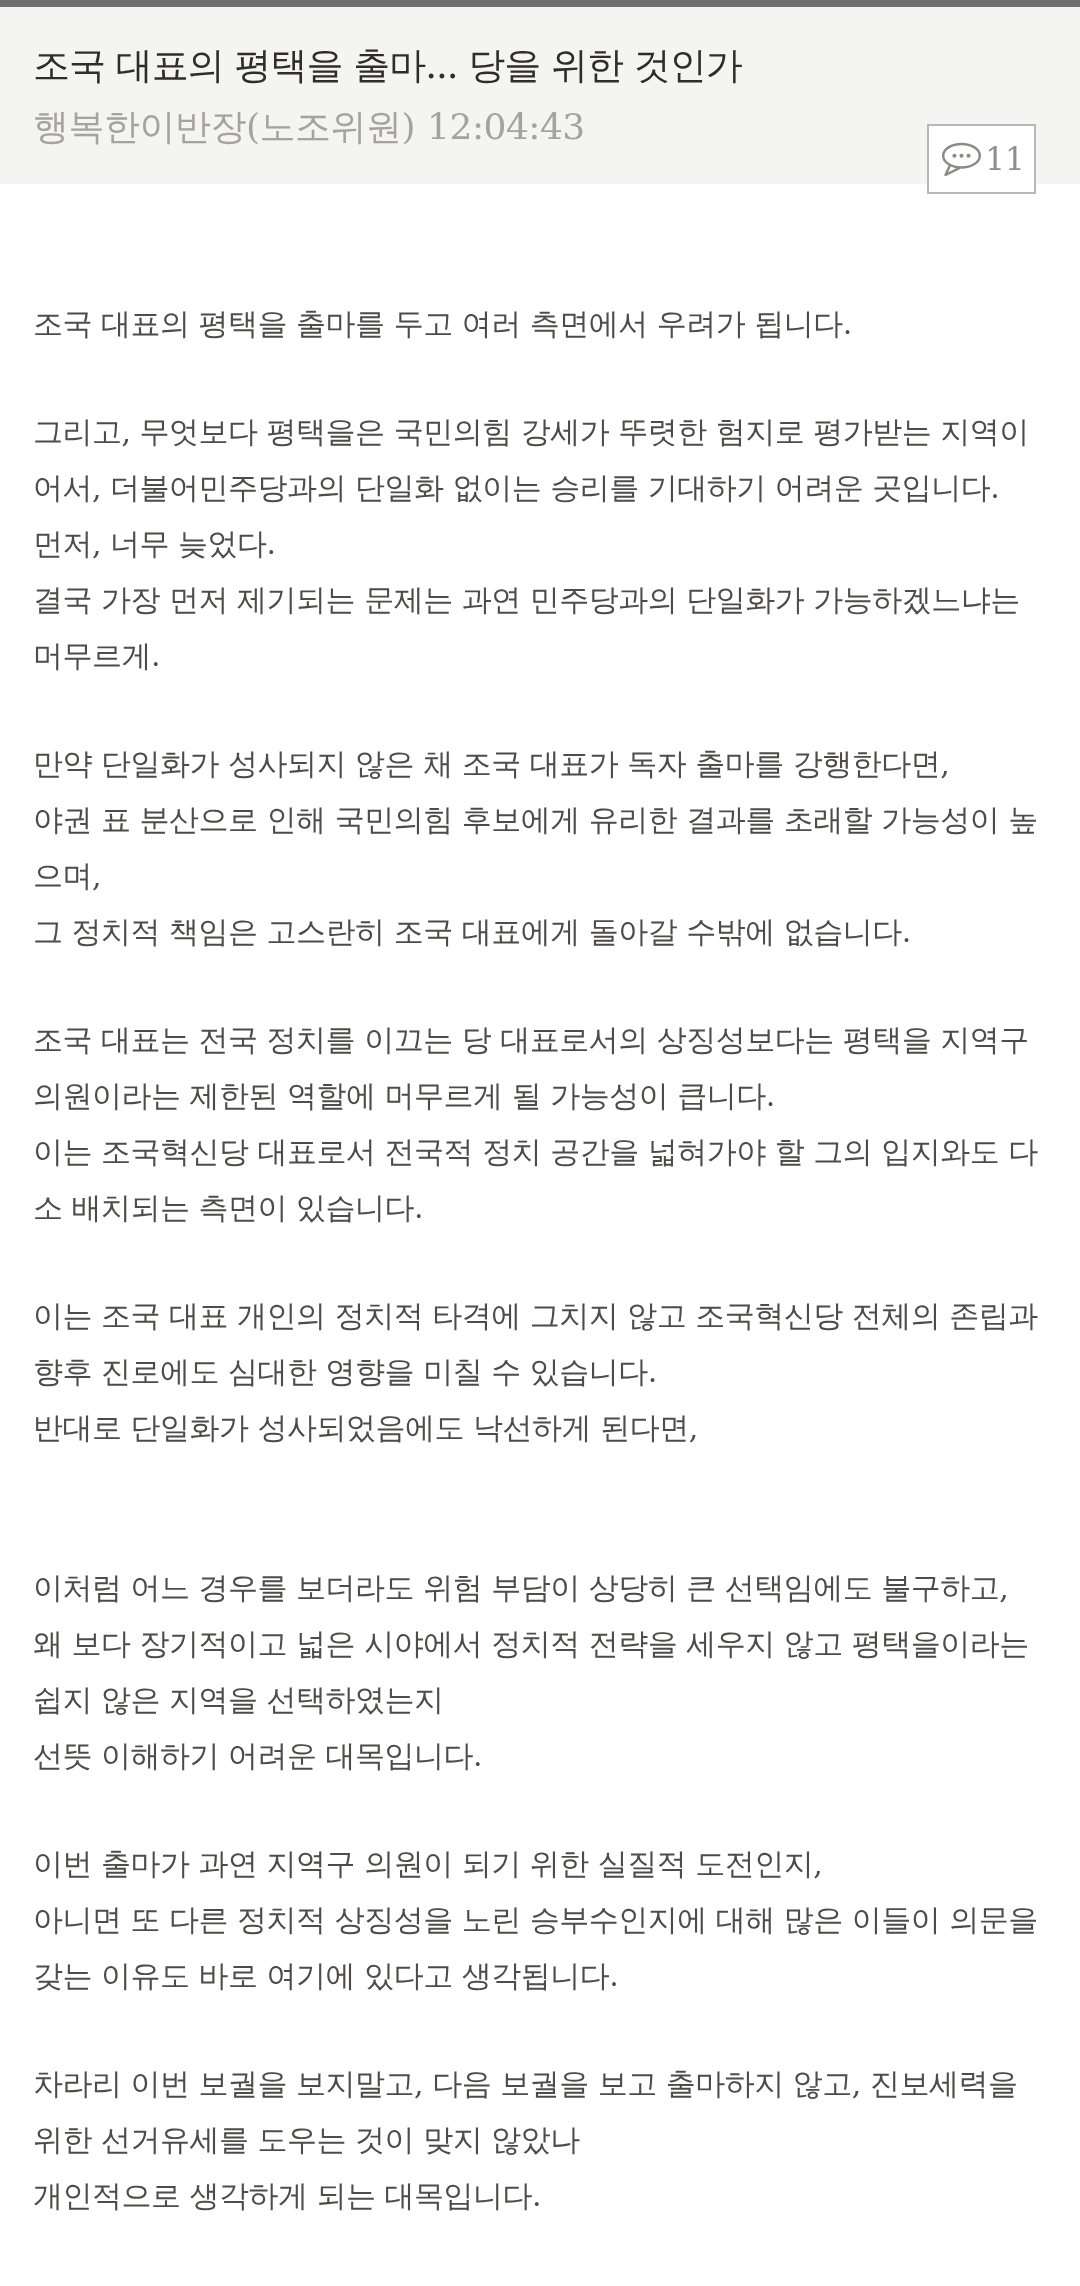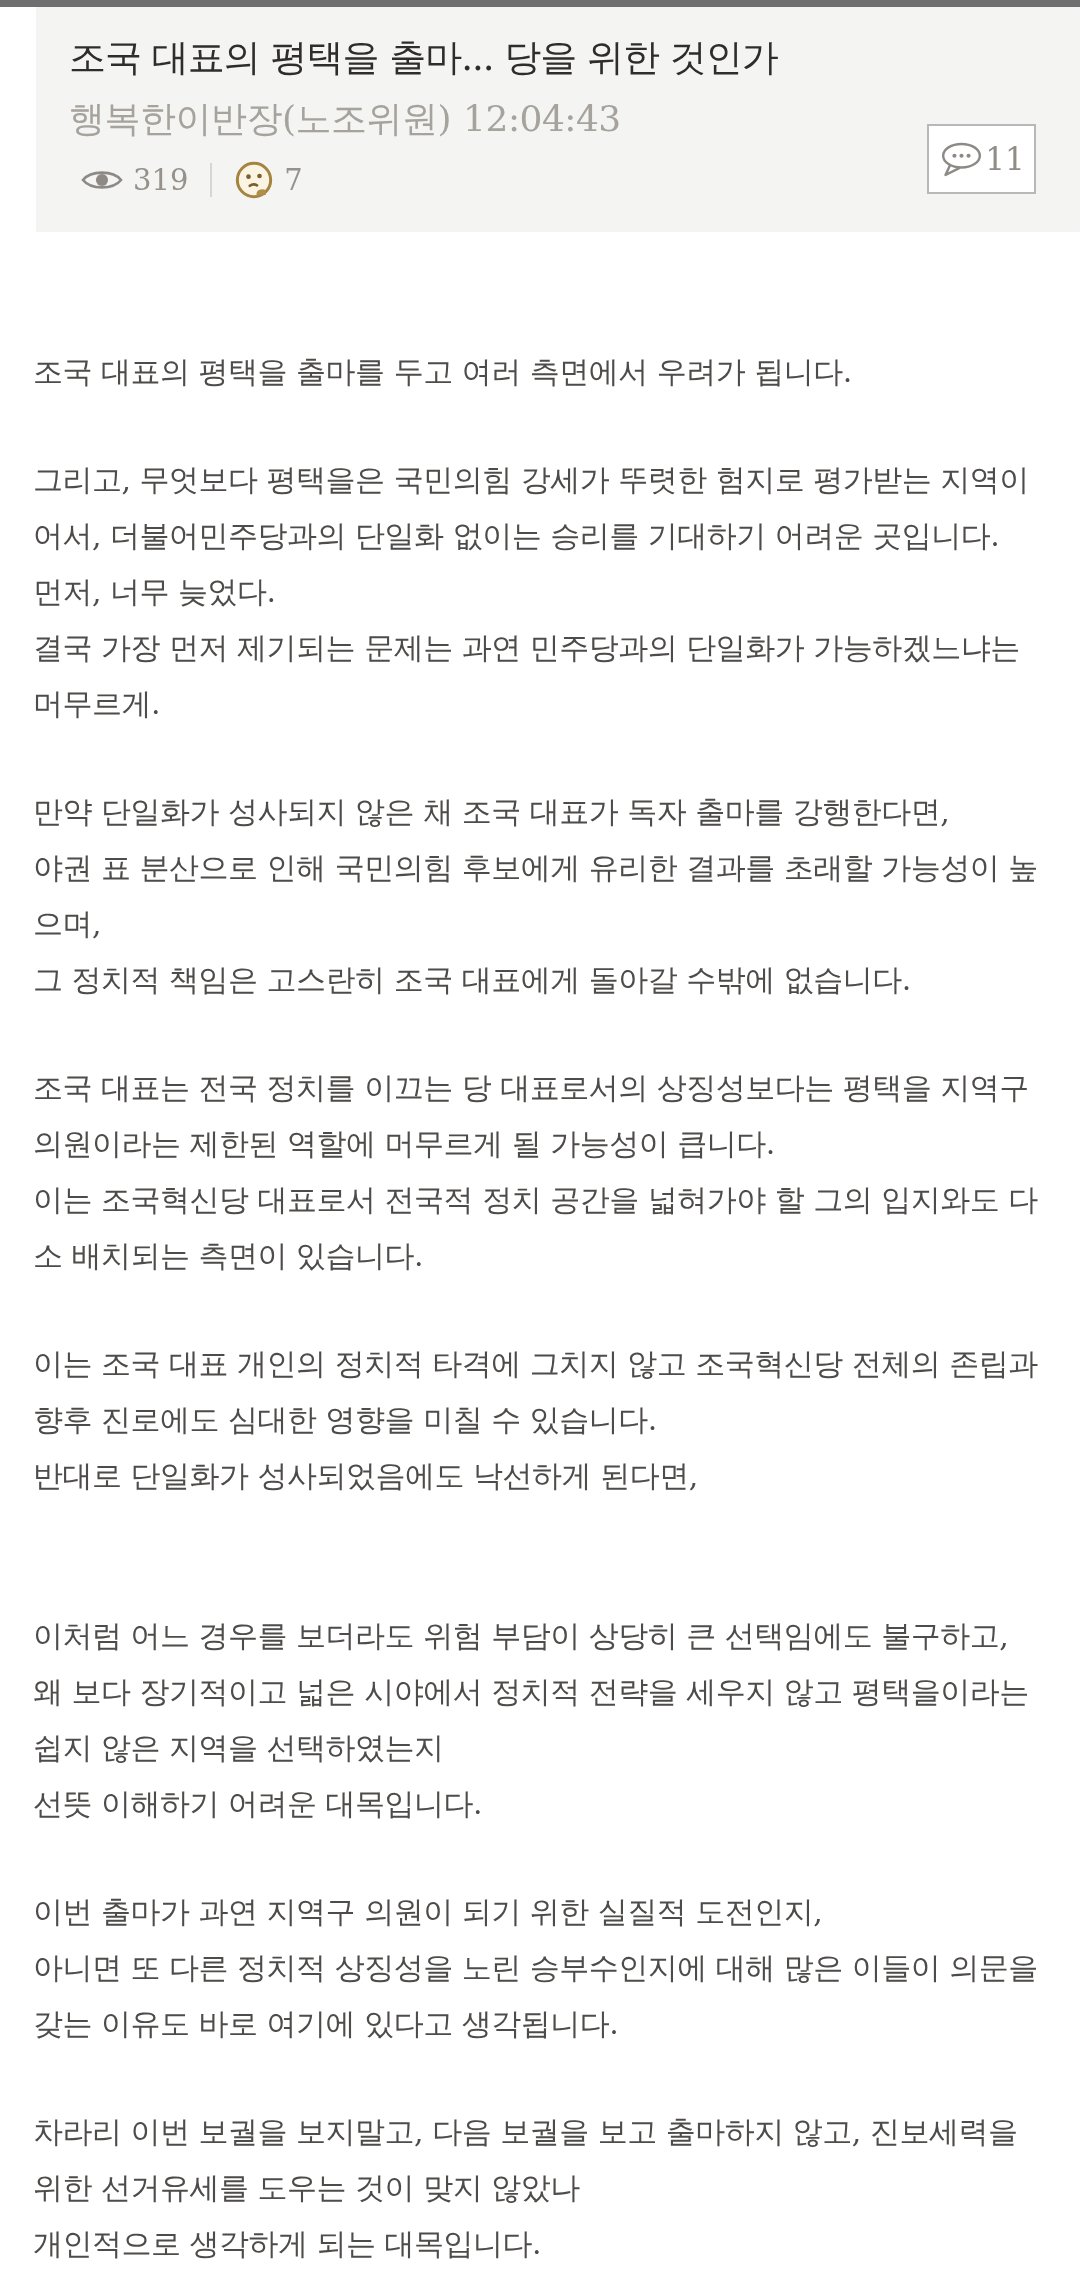--- a/index.html
+++ b/index.html
@@ -15,22 +15,21 @@
     font-family: "DejaVu Serif", "Liberation Serif", serif;
   }
   .top-bar {
     height: 7px;
     width: 100%;
     background: #6f6f6f;
   }
   .post-header {
     position: relative;
     background: #f4f4f3;
-    padding: 28px 44px 32px 33px;
-    margin-left: 36px;
+    padding: 36px 44px 32px 33px;
   }
   .post-title {
     font-size: 37px;
     line-height: 1.25;
     color: #2f2d2b;
     font-weight: 500;
     letter-spacing: -1px;
     padding-right: 180px;
   }
   .author-row {
@@ -101,46 +100,20 @@
   <div class="top-bar"></div>
 
   <div class="post-header">
     <div class="post-title">조국 대표의 평택을 출마... 당을 위한 것인가</div>
 
     <div class="author-row">
       <span>행복한이반장(노조위원)</span>
       <span>12:04:43</span>
     </div>
 
-    <div class="stats-row">
-      <span class="stat-group">
-        <span class="icon">
-          <svg width="42" height="28" viewBox="0 0 32 20">
-            <path d="M1.5,10 C7.5,2.5 24.5,2.5 30.5,10 C24.5,17.5 7.5,17.5 1.5,10 Z" fill="none" stroke="#8d8a85" stroke-width="2"></path>
-            <circle cx="16" cy="10" r="4.6" fill="#8d8a85"></circle>
-          </svg>
-        </span>
-        <span>319</span>
-      </span>
-
-      <span class="stats-divider"></span>
-
-      <span class="stat-group">
-        <span class="icon">
-          <svg width="40" height="40" viewBox="0 0 24 24">
-            <circle cx="12" cy="12" r="10" fill="#fbf4e2" stroke="#a58441" stroke-width="1.8"></circle>
-            <circle cx="8.7" cy="10" r="1.4" fill="#7a6030"></circle>
-            <circle cx="15.3" cy="9.6" r="1.4" fill="#7a6030"></circle>
-            <path d="M9.5,15.5 Q11.5,13.8 13.8,15.2" fill="none" stroke="#7a6030" stroke-width="1.6" stroke-linecap="round"></path>
-            <path d="M13.5,21.5 Q13,17.5 17,17.5 Q20,17.5 19,21 Z" fill="#b08d4a"></path>
-          </svg>
-        </span>
-        <span>7</span>
-      </span>
-    </div>
 
     <div class="comment-box">
       <span class="icon">
         <svg width="47" height="38" viewBox="0 0 50 40">
           <ellipse cx="25" cy="16.5" rx="19.5" ry="12.5" fill="none" stroke="#8d8a85" stroke-width="2.6"></ellipse>
           <path d="M13,26 L8,37 L23,29.5" fill="none" stroke="#8d8a85" stroke-width="2.6" stroke-linejoin="round"></path>
           <circle cx="17.5" cy="16.5" r="2.2" fill="#8d8a85"></circle>
           <circle cx="25" cy="16.5" r="2.2" fill="#8d8a85"></circle>
           <circle cx="32.5" cy="16.5" r="2.2" fill="#8d8a85"></circle>
         </svg>

